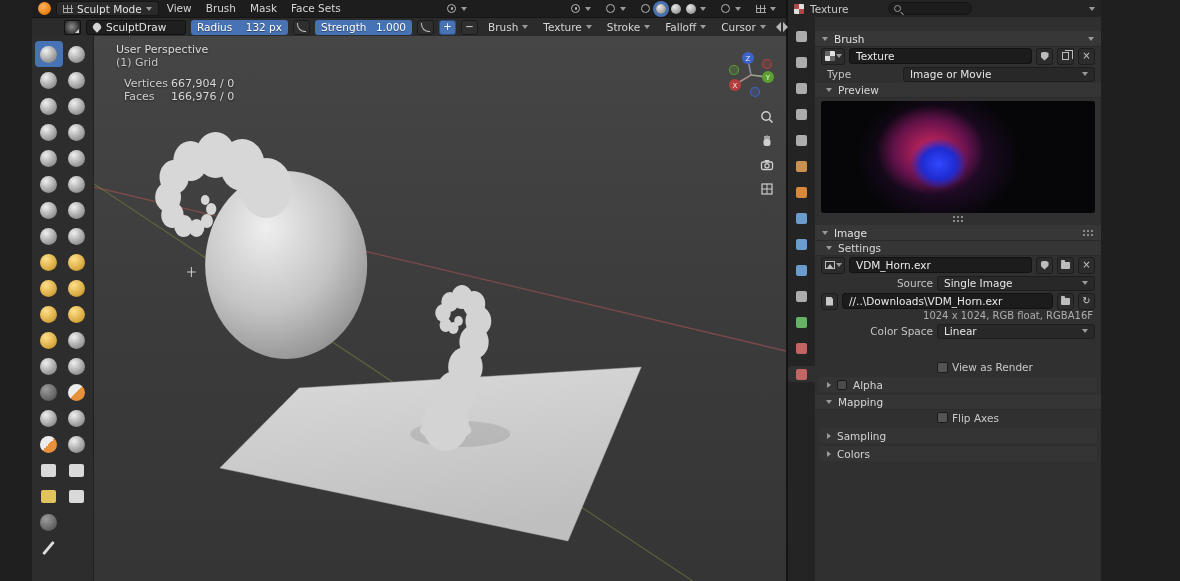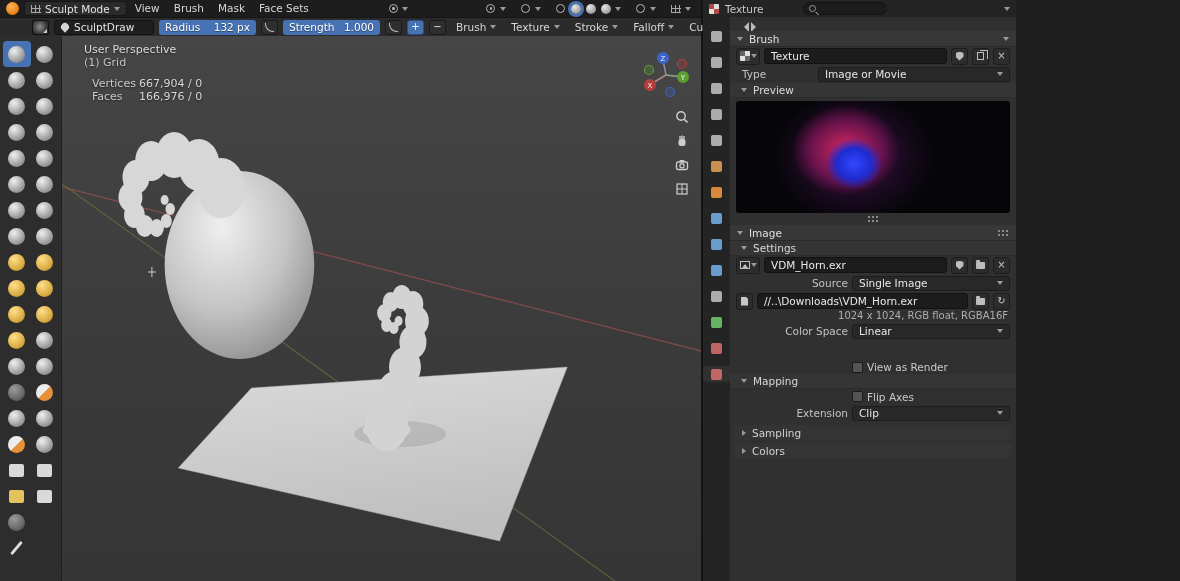--- a/index.html
+++ b/index.html
@@ -1,21 +1,21 @@
 <!DOCTYPE html>
 <html><head>
 <meta charset="utf-8">
 <style>
   *{margin:0;padding:0;box-sizing:border-box;}
   html,body{width:1180px;height:581px;overflow:hidden;}
   body{background:#1f1f1f;font-family:"DejaVu Sans",sans-serif;font-size:11px;color:#cfcfcf;}
   .app{position:relative;width:1180px;height:581px;display:flex;}
 
   
-  .left-region{width:703px;display:flex;flex-direction:column;border-right:2px solid #141414;}
+  .left-region{width:756px;display:flex;flex-direction:column;border-right:2px solid #141414;margin-left:32px;}
   .topbar{height:17px;background:#1d1d1d;display:flex;align-items:center;padding:0 6px;gap:2px;flex:none;font-size:10.5px;}
   .logo{width:13px;height:13px;border-radius:50%;background:radial-gradient(circle at 38% 35%,#ffb25e,#e87d0d 70%,#9c5406);margin-right:3px;flex:none;}
   .menu-item{padding:0 6px;line-height:17px;color:#d6d6d6;white-space:nowrap;}
   .mode-dd{display:flex;align-items:center;gap:4px;padding:0 6px;height:15px;border-radius:3px;background:#2a2a2a;border:1px solid #161616;color:#e2e2e2;white-space:nowrap;}
   .chev-d{width:0;height:0;border-left:3.5px solid transparent;border-right:3.5px solid transparent;border-top:4px solid #9a9a9a;display:inline-block;flex:none;}
   .chev-r{width:0;height:0;border-top:3.5px solid transparent;border-bottom:3.5px solid transparent;border-left:4px solid #9a9a9a;display:inline-block;flex:none;}
   .tb-ic{width:12px;height:12px;display:inline-flex;align-items:center;justify-content:center;flex:none;}
   .ic-circle{width:9px;height:9px;border:1.3px solid #b5b5b5;border-radius:50%;}
   .ic-dotcircle{width:9px;height:9px;border:1.3px solid #b5b5b5;border-radius:50%;position:relative;}
   .ic-dotcircle::after{content:"";position:absolute;left:2.4px;top:2.4px;width:2.5px;height:2.5px;background:#b5b5b5;border-radius:50%;}
@@ -650,39 +650,37 @@
             </div>
           </div>
 
           <div class="prow" style="height:14px;margin-top:20px;">
             <span class="lbl"></span>
             <span class="checkbox"></span>
             <span class="cb-label">View as Render</span>
           </div>
 
 
+          <div class="collapsed">
+            <span class="chev-r"></span>
+            <span class="tiny-chk"></span>
+            <span>Alpha</span>
+          </div>
 
           <div class="subheader">
             <span class="chev-d"></span>
             <span>Mapping</span>
           </div>
 
           <div class="prow" style="height:15px;">
             <span class="lbl"></span>
             <span class="checkbox"></span>
             <span class="cb-label">Flip Axes</span>
           </div>
 
-          <div class="prow">
-            <span class="lbl">Extension</span>
-            <div class="dropdown">
-              <span>Clip</span>
-              <span class="chev-d"></span>
-            </div>
-          </div>
 
           <div class="collapsed">
             <span class="chev-r"></span>
             <span>Sampling</span>
           </div>
           <div class="collapsed">
             <span class="chev-r"></span>
             <span>Colors</span>
           </div>
 

